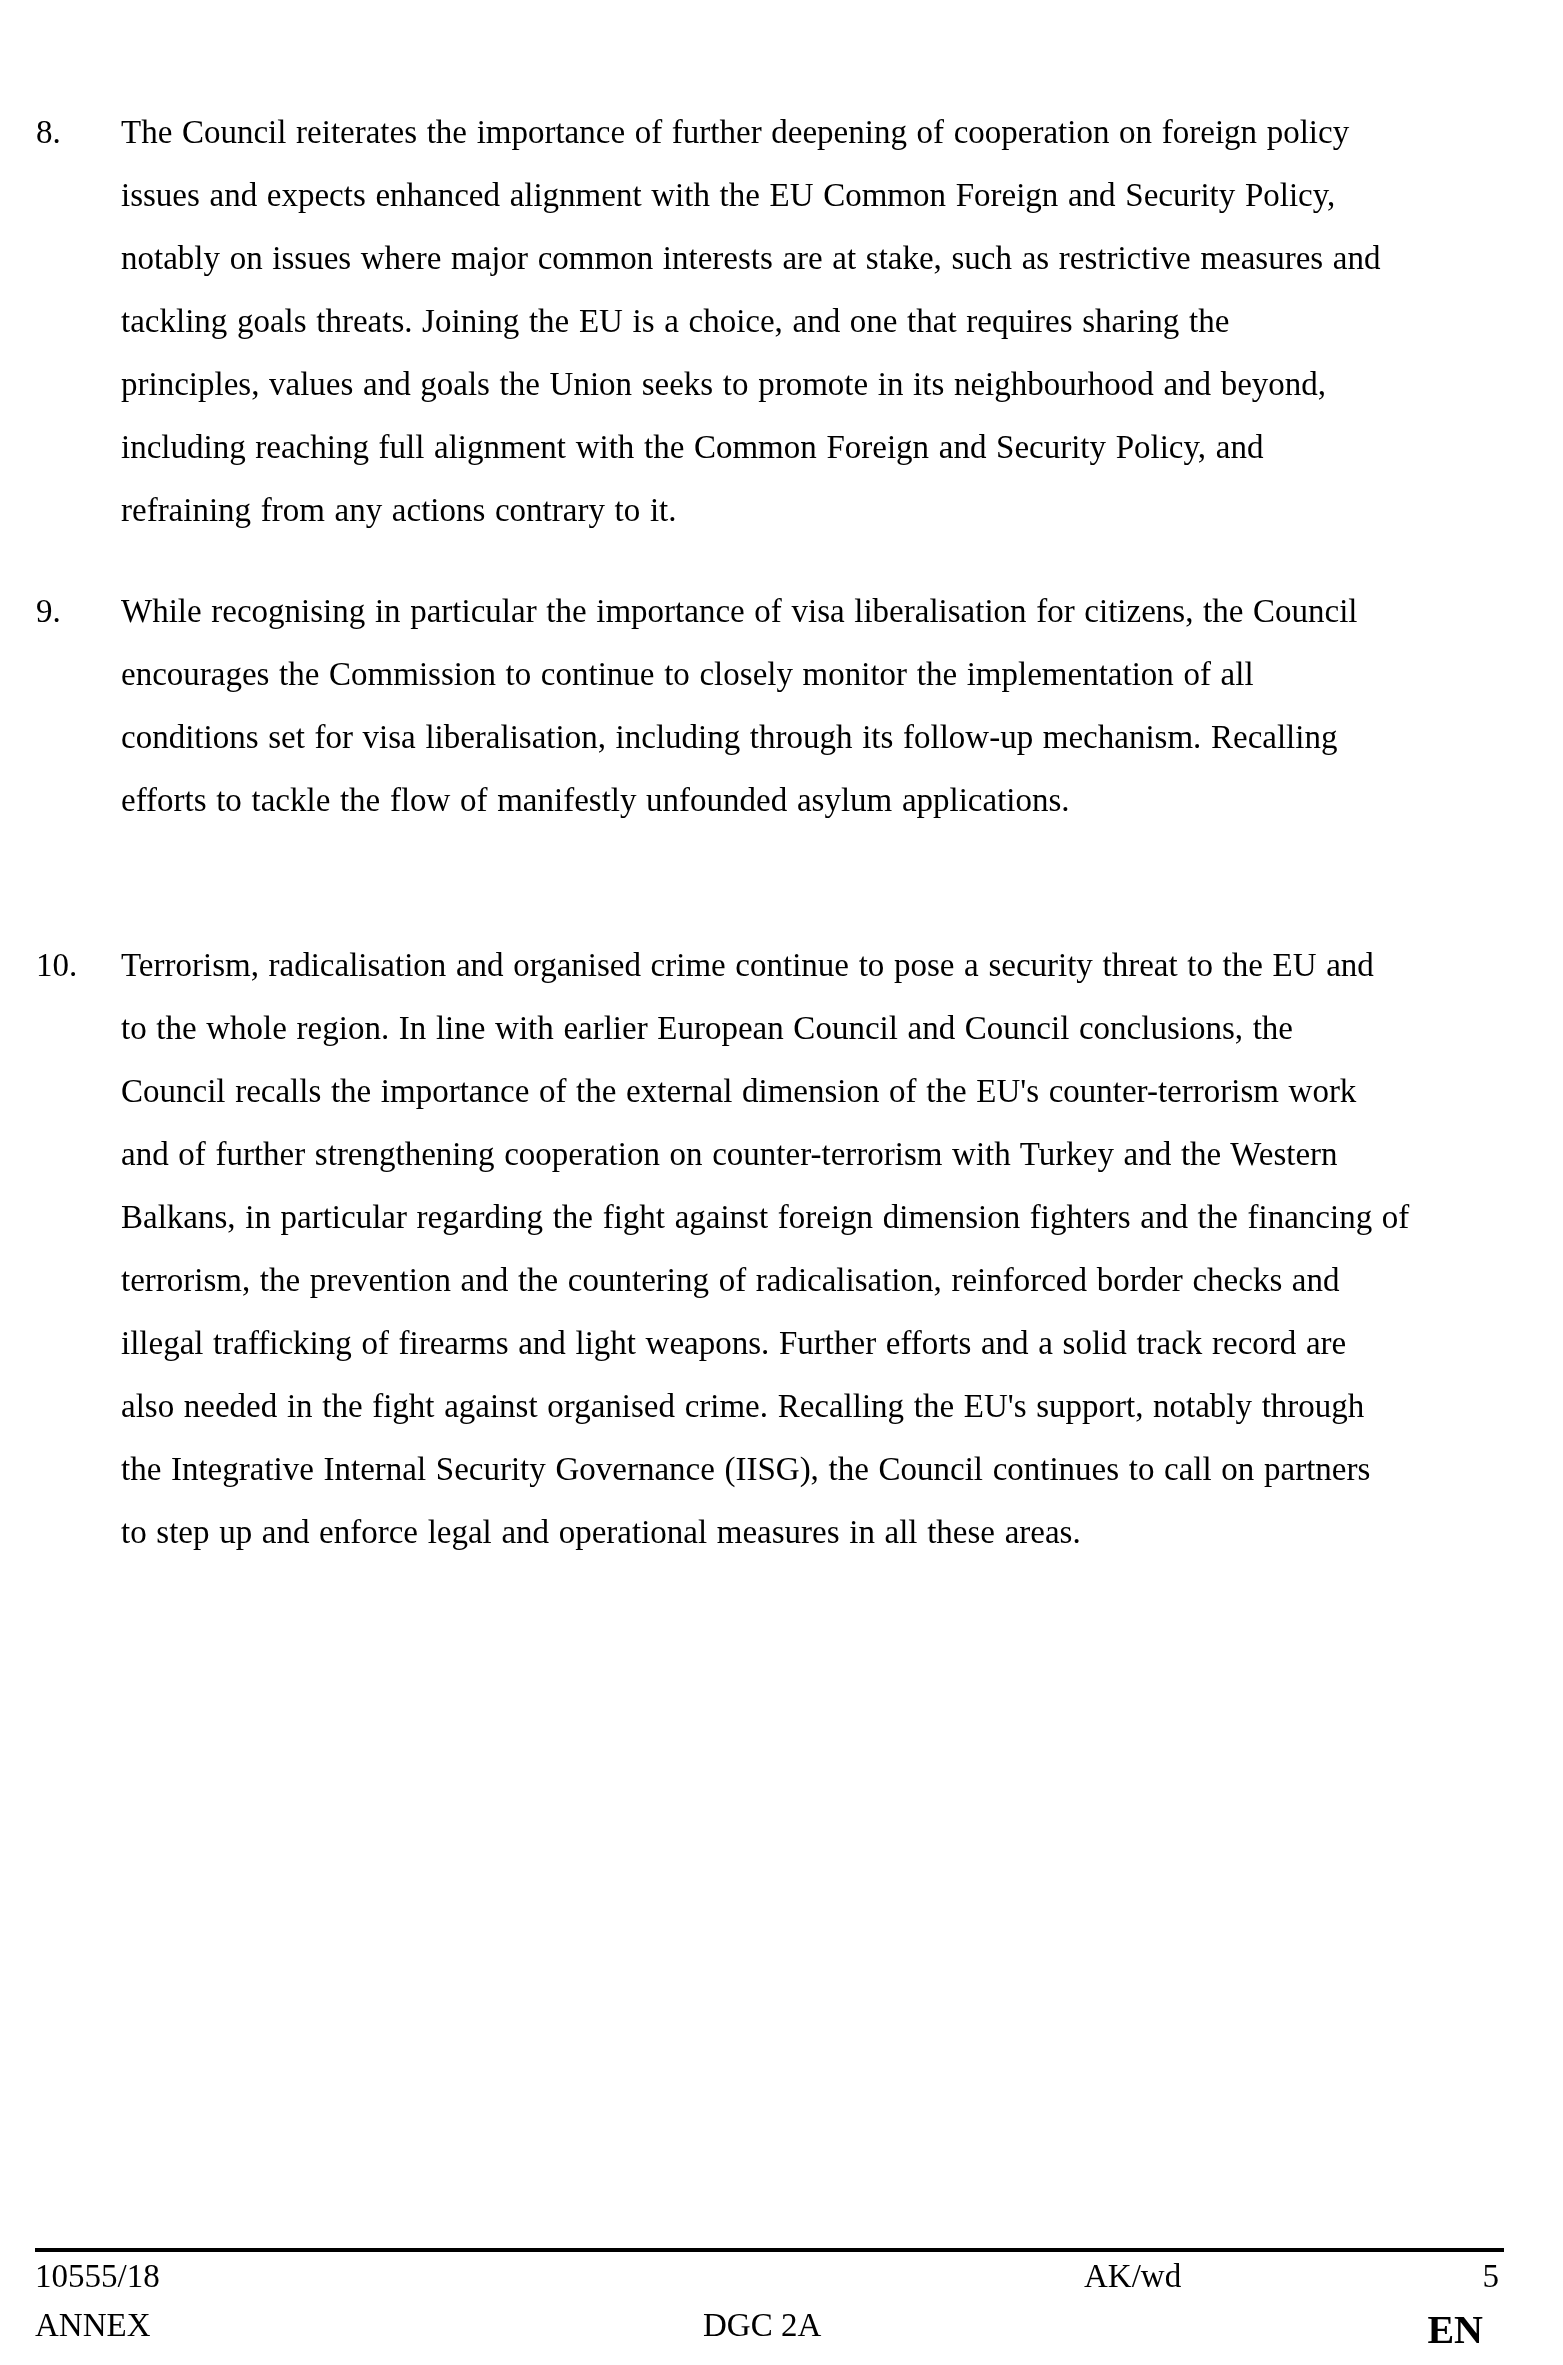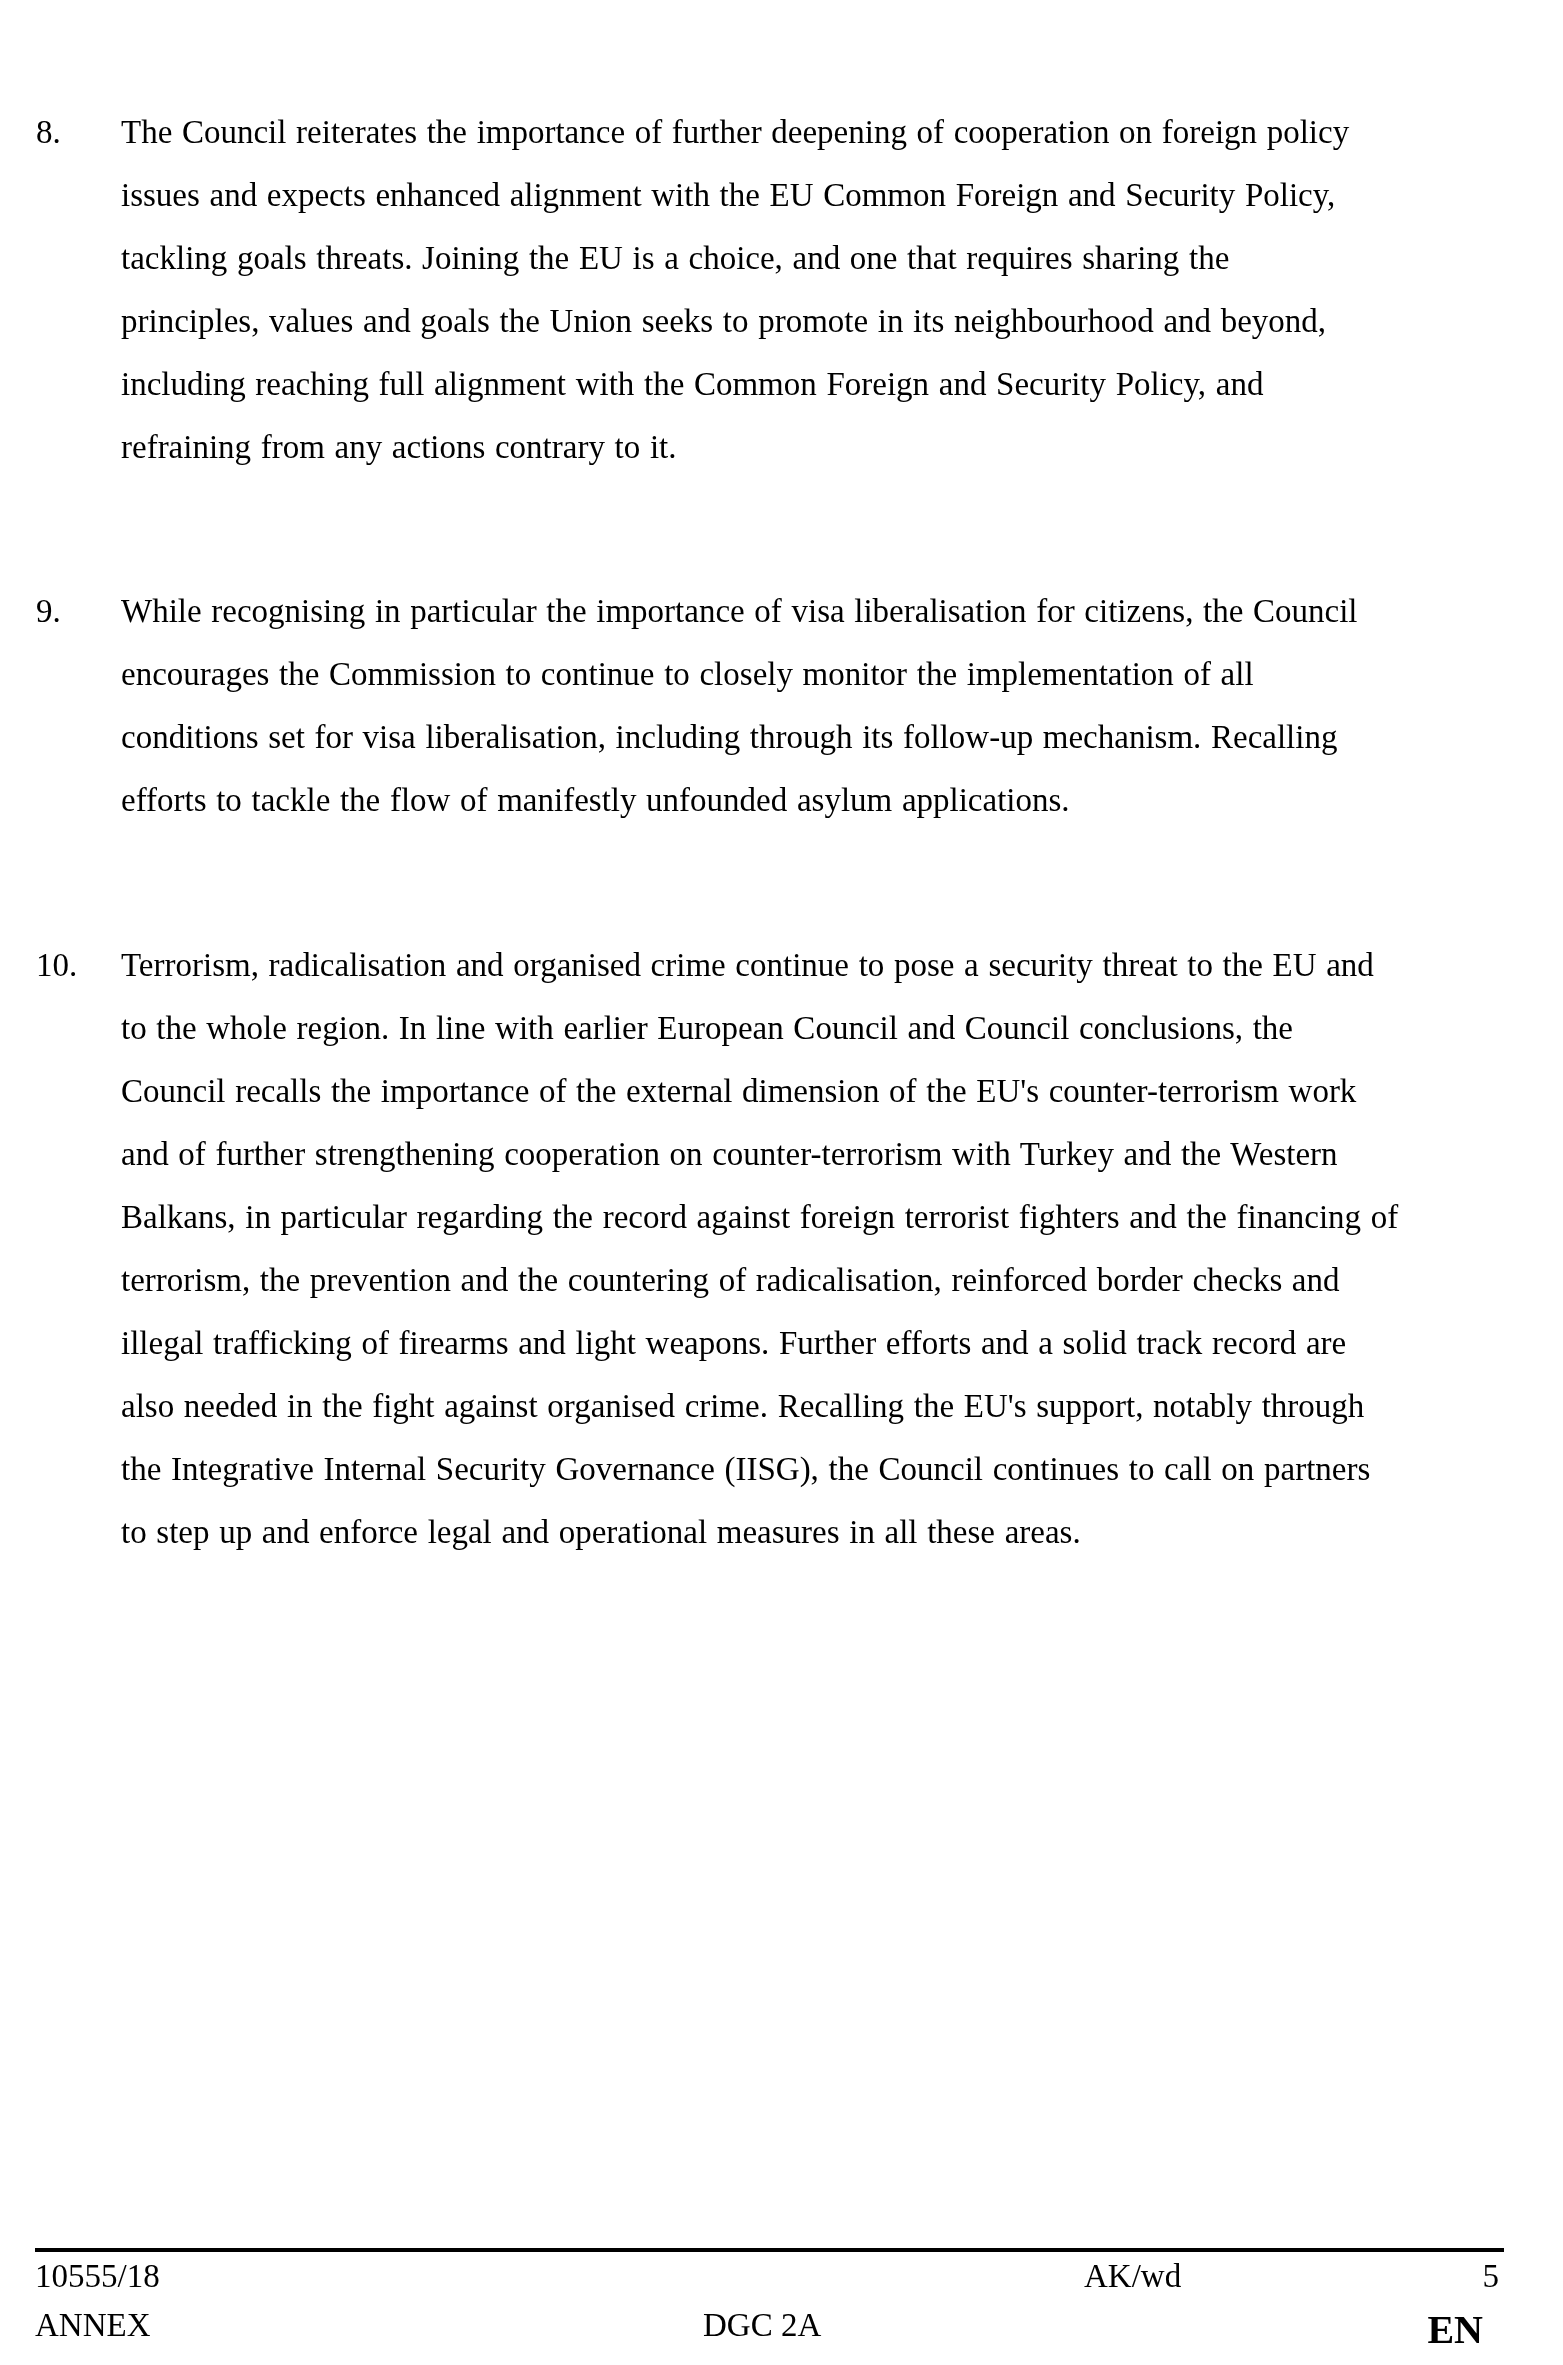--- a/index.html
+++ b/index.html
@@ -36,20 +36,21 @@
 </head>
 <body>
 
 <div class="page">
 
   <div class="para" id="p8">
     <span class="para-num">8.</span>
     <div class="para-body">
       <span class="line">The Council reiterates the importance of further deepening of cooperation on foreign policy</span>
       <span class="line">issues and expects enhanced alignment  with the EU Common Foreign and Security Policy,</span>
+      <span class="line">notably on issues where major common interests are at stake, such as restrictive measures and</span>
       <span class="line">tackling goals threats. Joining the EU is a choice, and one that requires sharing the</span>
       <span class="line">principles,  values and goals the Union seeks to promote in its neighbourhood  and beyond,</span>
       <span class="line">including reaching full alignment  with the Common Foreign and Security Policy, and</span>
       <span class="line">refraining from any actions contrary to it.</span>
     </div>
   </div>
 
   <div class="para" id="p9">
     <span class="para-num">9.</span>
     <div class="para-body">
@@ -60,21 +61,21 @@
     </div>
   </div>
 
   <div class="para" id="p10">
     <span class="para-num">10.</span>
     <div class="para-body">
       <span class="line">Terrorism, radicalisation  and organised crime continue to pose a security threat to the EU and</span>
       <span class="line">to the whole region. In line with earlier European Council and Council conclusions, the</span>
       <span class="line">Council recalls the importance of the external dimension  of the EU's counter-terrorism work</span>
       <span class="line">and of further strengthening cooperation on counter-terrorism with Turkey and the Western</span>
-      <span class="line">Balkans, in particular regarding the record against foreign terrorist fighters and the financing of</span>
+      <span class="line">Balkans, in particular regarding the fight against foreign dimension fighters and the financing of</span>
       <span class="line">terrorism, the prevention and the countering of radicalisation,  reinforced border checks and</span>
       <span class="line">illegal trafficking of firearms and light weapons. Further efforts and a solid track record are</span>
       <span class="line">also needed in the fight against organised crime. Recalling the EU's support, notably through</span>
       <span class="line">the Integrative Internal Security Governance (IISG), the Council continues to call on partners</span>
       <span class="line">to step up and enforce legal and operational measures in all these areas.</span>
     </div>
   </div>
 
   <div class="footer-rule"></div>
   <span class="footer-text" id="f-docnum">10555/18</span>

